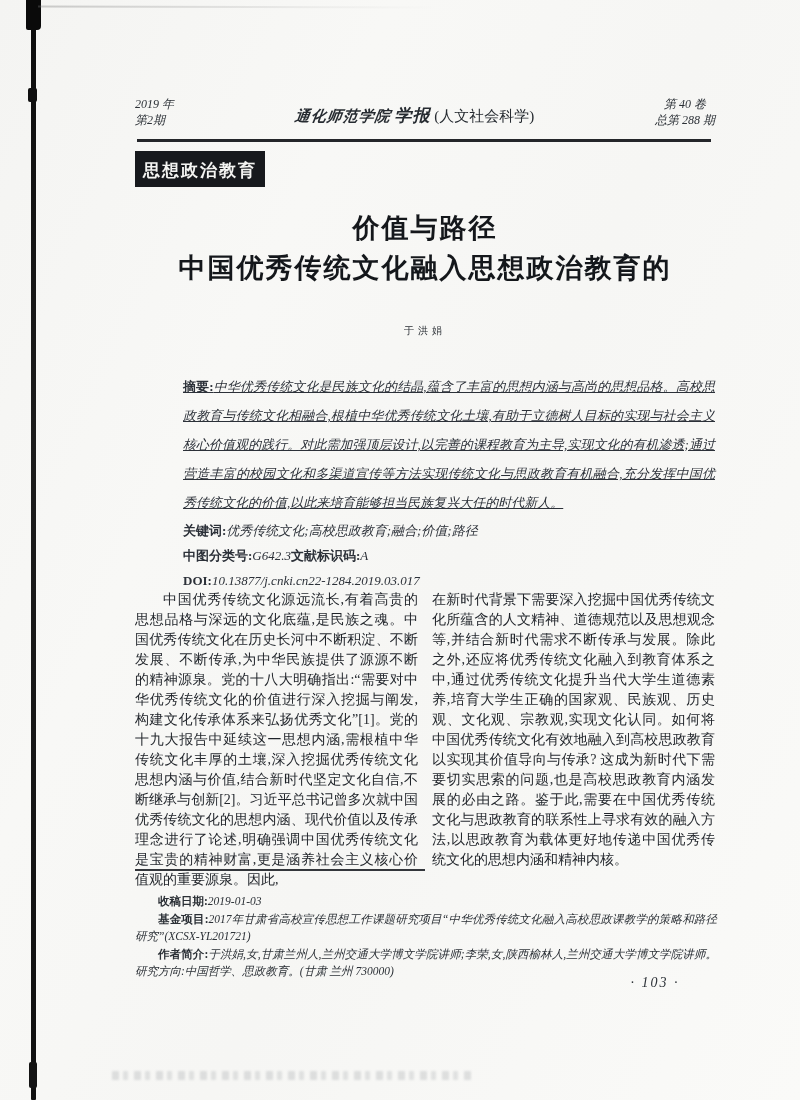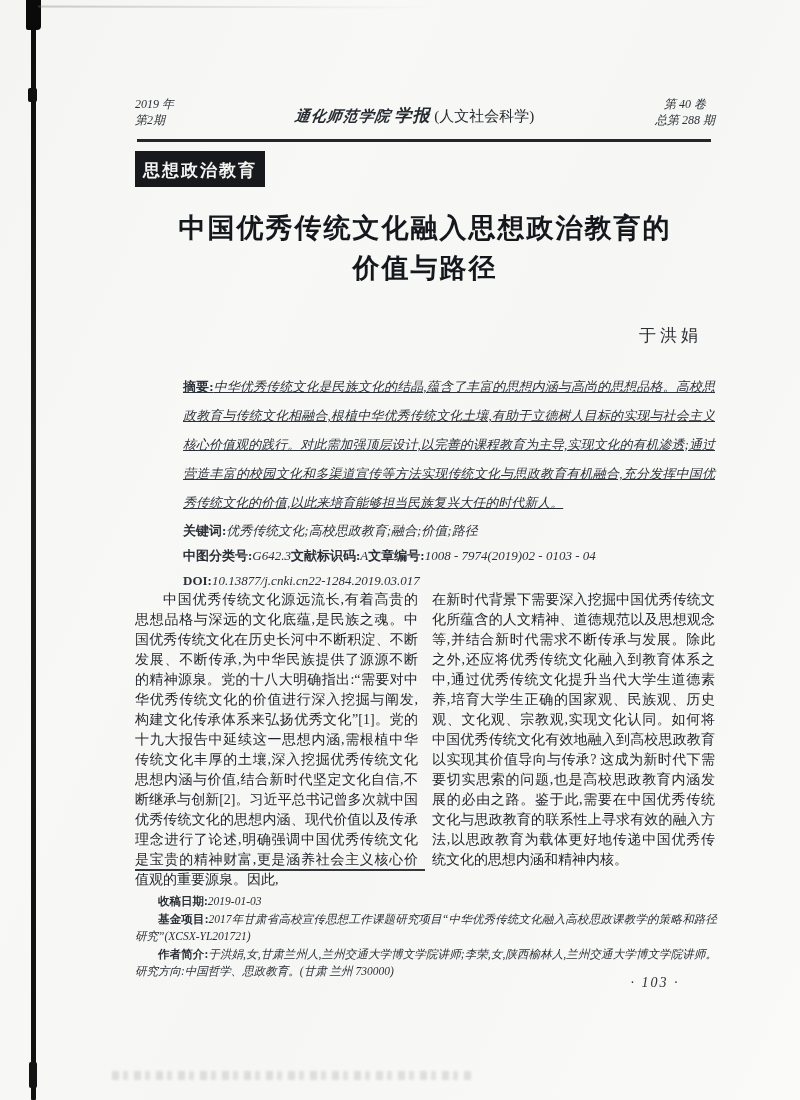--- a/index.html
+++ b/index.html
@@ -32,21 +32,21 @@
   .hdr-script{font-style:italic;font-weight:bold;transform:skewX(-8deg);display:inline-block;letter-spacing:1px;}
   .hdr-bold{font-weight:bold;font-style:italic;font-size:17px;letter-spacing:1px;}
   .hdr-rule{position:absolute;left:137px;top:139px;width:574px;height:3px;background:#24262a;}
   
   .badge{position:absolute;left:135px;top:151px;background:#17191d;color:#f4f4f2;
     font-family:"Liberation Sans","DejaVu Sans",sans-serif;
     font-size:17px;font-weight:bold;letter-spacing:2px;padding:8px 8px 5px 8px;}
   
   .title{position:absolute;left:135px;top:208px;width:580px;text-align:center;
     font-size:27px;font-weight:bold;line-height:40px;letter-spacing:2px;color:#14171b;}
-  .author{position:absolute;left:122px;top:324px;width:580px;text-align:right;font-size:17px;letter-spacing:4px;color:#2a2f35;}
+  .author{position:absolute;left:135px;top:324px;width:580px;text-align:center;font-size:10px;letter-spacing:4px;color:#2a2f35;}
   
   .abstract-wrap{position:absolute;left:183px;top:372px;width:532px;font-size:13px;color:#2c3139;}
   .abstract-text{line-height:29px;text-align:justify;font-style:italic;margin:0;text-decoration:underline;}
   .abstract-text .lbl{font-style:normal;font-weight:bold;}
   .kw-line{margin-top:1px;line-height:25px;font-style:italic;}
   .kw-line .lbl{font-style:normal;font-weight:bold;}
   .meta-line{line-height:25px;display:flex;}
   .meta-line .lbl{font-weight:bold;font-style:normal;}
   .meta-line .val{font-style:italic;}
   .doi-line{line-height:25px;}
@@ -92,32 +92,31 @@
     <div class="hdr-right">
       <div>第 40 卷</div>
       <div>总第 288 期</div>
     </div>
   </div>
   <div class="hdr-rule"></div>
 
   <div class="badge">思想政治教育</div>
 
   <div class="title">
+    <div>价值与路径</div>
     <div>中国优秀传统文化融入思想政治教育的</div>
-    <div>价值与路径</div>
   </div>
   <div class="author">于洪娟</div>
 
   <div class="abstract-wrap">
     <p class="abstract-text"><span class="lbl">摘要:</span><span>中华优秀传统文化是民族文化的结晶,蕴含了丰富的思想内涵与高尚的思想品格。高校思政教育与传统文化相融合,根植中华优秀传统文化土壤,有助于立德树人目标的实现与社会主义核心价值观的践行。对此需加强顶层设计,以完善的课程教育为主导,实现文化的有机渗透;通过营造丰富的校园文化和多渠道宣传等方法实现传统文化与思政教育有机融合,充分发挥中国优秀传统文化的价值,以此来培育能够担当民族复兴大任的时代新人。</span></p>
     <div class="kw-line"><span class="lbl">关键词:</span><span>优秀传统文化;高校思政教育;融合;价值;路径</span></div>
     <div class="meta-line">
       <span><span class="lbl">中图分类号:</span><span class="val">G642.3</span></span>
       <span><span class="lbl">文献标识码:</span><span class="val">A</span></span>
-      <span><span class="lbl">文章编号:</span><span class="val">1008 - 7974(2019)02 - 0103 - 04</span></span>
     </div>
     <div class="doi-line"><span class="lbl">DOI:</span><span class="val">10.13877/j.cnki.cn22-1284.2019.03.017</span></div>
   </div>
 
   <div class="body-cols">
     <div class="col">
       <p class="indent">中国优秀传统文化源远流长,有着高贵的思想品格与深远的文化底蕴,是民族之魂。中国优秀传统文化在历史长河中不断积淀、不断发展、不断传承,为中华民族提供了源源不断的精神源泉。党的十八大明确指出:“需要对中华优秀传统文化的价值进行深入挖掘与阐发,构建文化传承体系来弘扬优秀文化”[1]。党的十九大报告中延续这一思想内涵,需根植中华传统文化丰厚的土壤,深入挖掘优秀传统文化思想内涵与价值,结合新时代坚定文化自信,不断继承与创新[2]。习近平总书记曾多次就中国优秀传统文化的思想内涵、现代价值以及传承理念进行了论述,明确强调中国优秀传统文化是宝贵的精神财富,更是涵养社会主义核心价值观的重要源泉。因此,</p>
     </div>
     <div class="col">
       <p>在新时代背景下需要深入挖掘中国优秀传统文化所蕴含的人文精神、道德规范以及思想观念等,并结合新时代需求不断传承与发展。除此之外,还应将优秀传统文化融入到教育体系之中,通过优秀传统文化提升当代大学生道德素养,培育大学生正确的国家观、民族观、历史观、文化观、宗教观,实现文化认同。如何将中国优秀传统文化有效地融入到高校思政教育以实现其价值导向与传承? 这成为新时代下需要切实思索的问题,也是高校思政教育内涵发展的必由之路。鉴于此,需要在中国优秀传统文化与思政教育的联系性上寻求有效的融入方法,以思政教育为载体更好地传递中国优秀传统文化的思想内涵和精神内核。</p>

